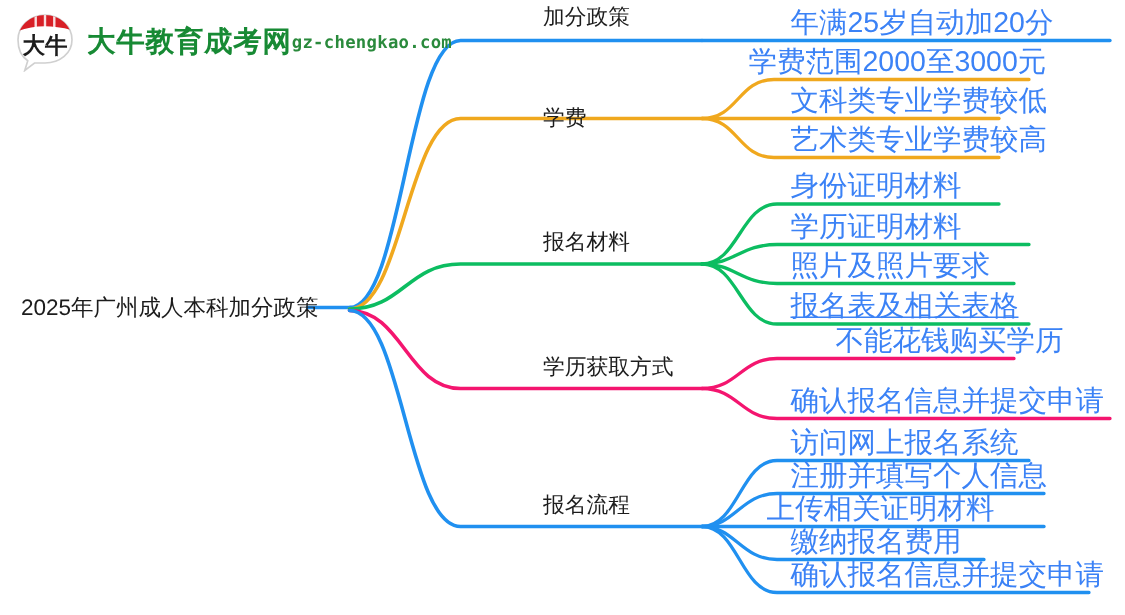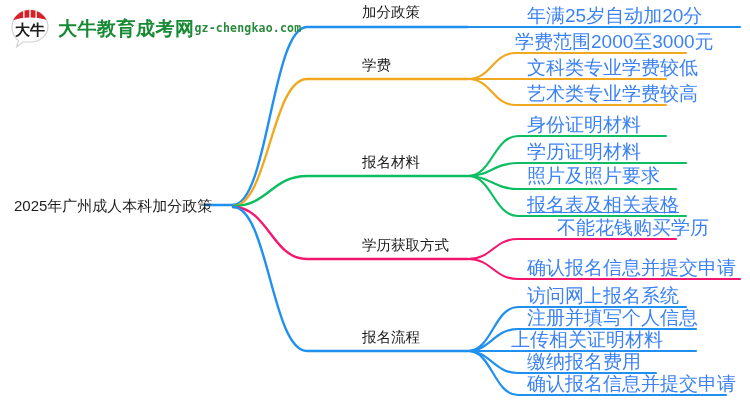--- a/index.html
+++ b/index.html
@@ -149,37 +149,37 @@
   <div class="logo-text-wrap">
     <span class="logo-title">大牛教育成考网</span>
     <span class="logo-sub">gz-chengkao.com</span>
   </div>
 </div>
 
 <div class="node node-root" style="left:14px; top:198px;">2025年广州成人本科加分政策</div>
 
 <div class="node node-l1" style="left:362px; top:5px;">加分政策</div>
 
-<div class="node node-l1" style="left:362px; top:58px;">学费</div>
+<div class="node node-l1" style="left:362px; top:72px;">学费</div>
 
 <div class="node node-l1" style="left:362px; top:155px;">报名材料</div>
 
 <div class="node node-l1" style="left:362px; top:238px;">学历获取方式</div>
 
 <div class="node node-l1" style="left:362px; top:330px;">报名流程</div>
 
 <div class="node node-l2" style="left:527px; top:6px;">年满25岁自动加20分</div>
 
-<div class="node node-l2" style="left:499px; top:32px;margin-left:16px;">学费范围2000至3000元</div>
+<div class="node node-l2" style="left:499px; top:32px;">学费范围2000至3000元</div>
 <div class="node node-l2" style="left:527px; top:58px;">文科类专业学费较低</div>
 <div class="node node-l2" style="left:527px; top:84px;">艺术类专业学费较高</div>
 
 <div class="node node-l2" style="left:527px; top:115px;">身份证明材料</div>
 <div class="node node-l2" style="left:527px; top:142px;">学历证明材料</div>
-<div class="node node-l2" style="left:527px; top:168px;font-family:Liberation Mono, monospace;">照片及照片要求</div>
+<div class="node node-l2" style="left:527px; top:168px;">照片及照片要求</div>
 <div class="node node-l2" style="left:527px; top:195px;text-decoration:underline;">报名表及相关表格</div>
 
 <div class="node node-l2" style="left:557px; top:218px;">不能花钱购买学历</div>
 <div class="node node-l2" style="left:527px; top:258px;">确认报名信息并提交申请</div>
 
 <div class="node node-l2" style="left:527px; top:286px;">访问网上报名系统</div>
 <div class="node node-l2" style="left:527px; top:308px;">注册并填写个人信息</div>
 <div class="node node-l2" style="left:511px; top:330px;">上传相关证明材料</div>
 <div class="node node-l2" style="left:527px; top:352px;">缴纳报名费用</div>
 <div class="node node-l2" style="left:527px; top:374px;">确认报名信息并提交申请</div>

